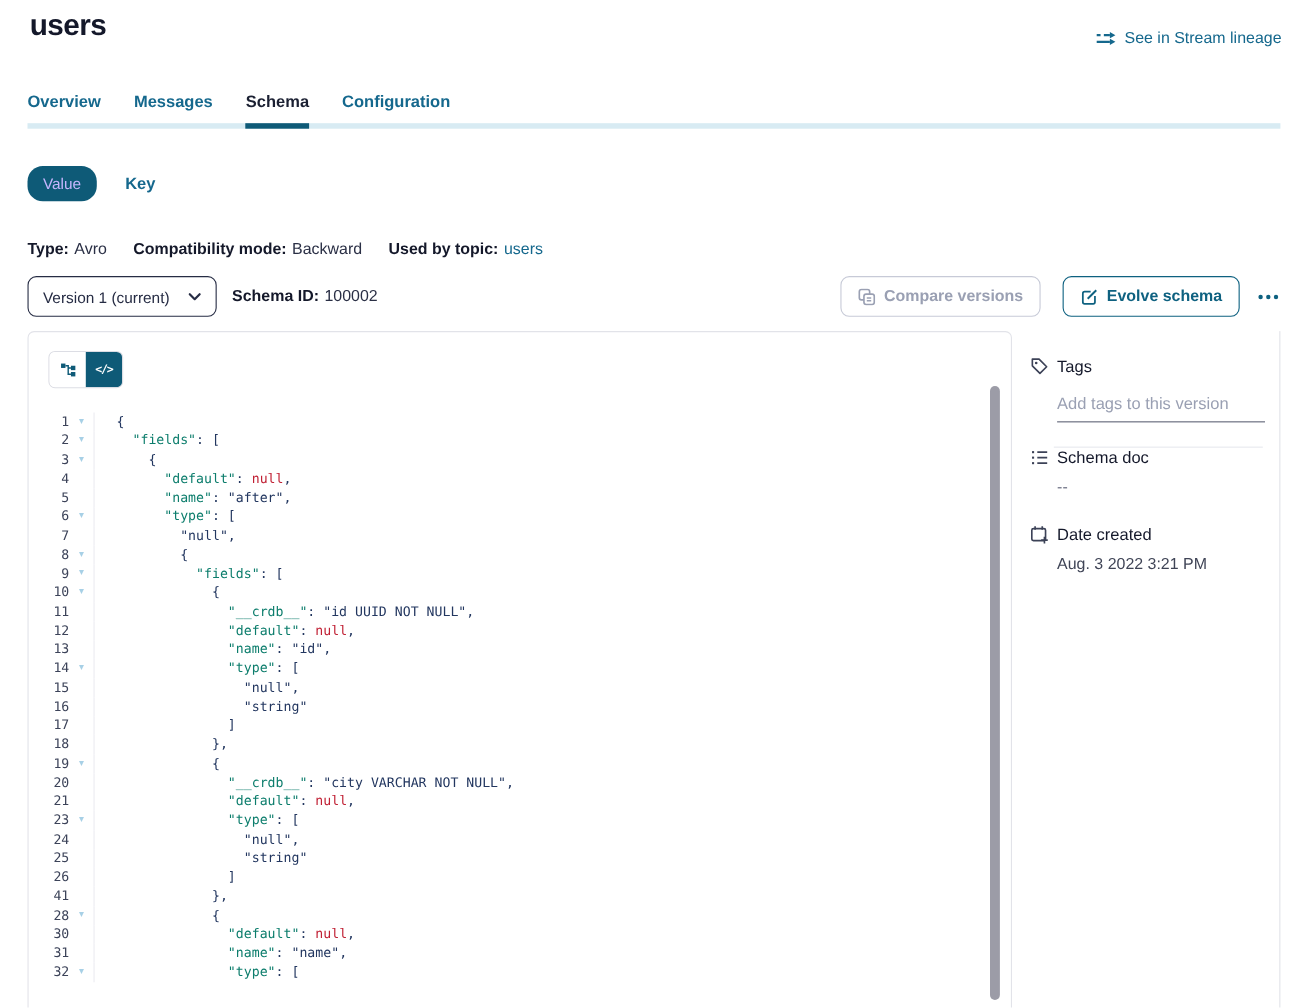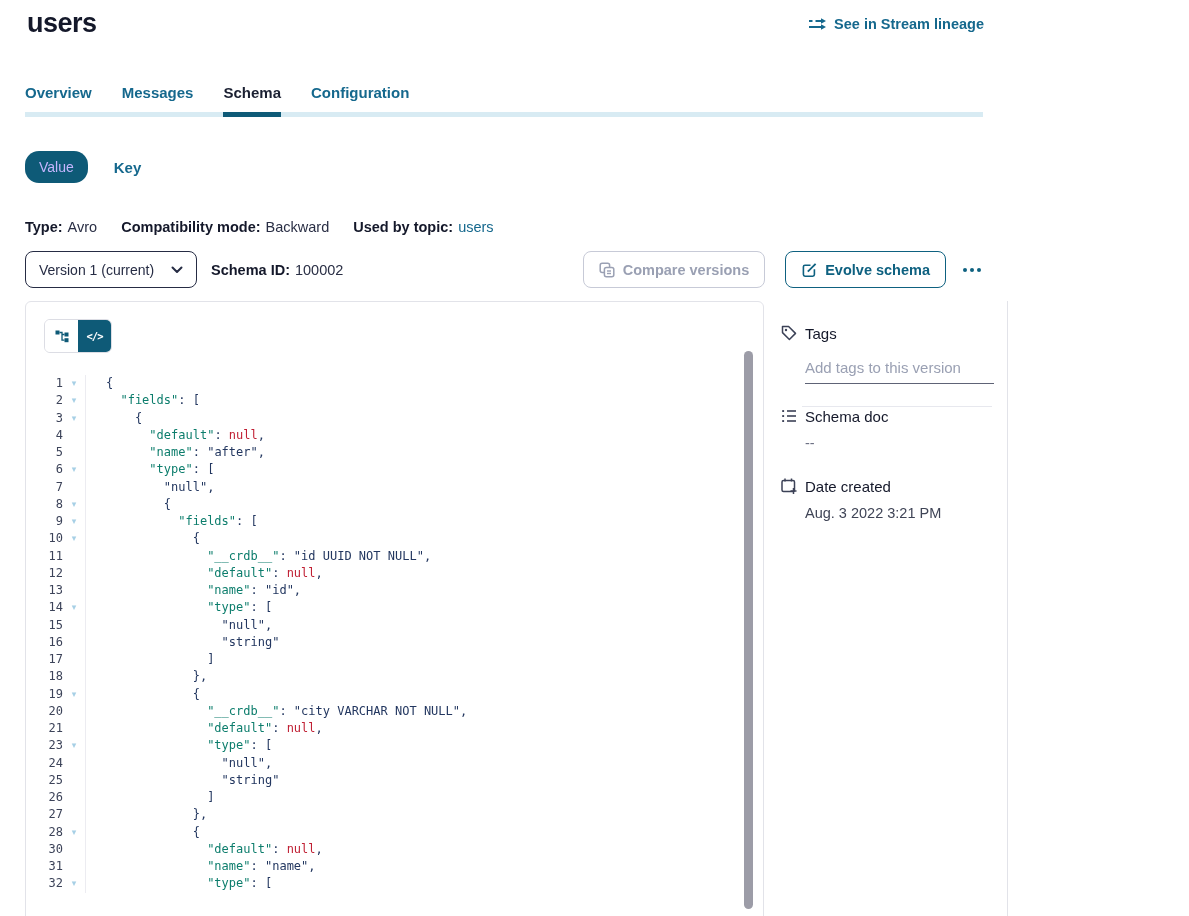--- a/index.html
+++ b/index.html
@@ -15,28 +15,28 @@
     --code-str:#233760;
     --code-null:#c02034;
     --line-num:#3c4359;
     --fold:#a7d0e6;
     --scrollbar:#9c9ca7;
     --divider:#e7e8ee;
   }
   *{box-sizing:border-box;margin:0;padding:0;}
   body{width:1189px;height:916px;overflow:hidden;background:#fff;
        font-family:"Liberation Sans",sans-serif;color:var(--ink);}
-  .page{width:1008px;height:916px;overflow:hidden;position:relative;}
+  .page{width:1189px;height:916px;overflow:hidden;position:relative;}
 
   
   .topbar{display:flex;justify-content:space-between;align-items:flex-start;
           padding:8px 24px 0 27px;height:84px;}
   h1.title{font-size:27px;font-weight:700;letter-spacing:-.5px;color:#14182a;}
-  .lineage{display:flex;align-items:center;gap:7px;margin-top:8px;color:var(--accent);
-           font-size:14.5px;font-weight:700;cursor:pointer;text-decoration:none;}
+  .lineage{display:flex;align-items:center;gap:7px;margin-top:19px;color:var(--accent);
+           font-size:14.5px;font-weight:400;cursor:pointer;text-decoration:none;}
 
   
   .tabs-wrap{margin:0 25px;}
   .tab-row{display:flex;}
   .tab{position:relative;margin-right:30px;padding-bottom:11px;font-size:15px;
        font-weight:600;color:var(--accent);cursor:pointer;}
   .tab.active{color:#1b2032;}
   .tab.active::after{content:"";position:absolute;left:0;right:0;bottom:-5px;
        height:5px;background:var(--dark-btn);z-index:1;}
   .tab-track{height:5px;background:var(--track);}
@@ -232,21 +232,21 @@
           <div class="cl"><span class="ln">16</span><span class="fold"></span><span class="cd" style="padding-left: calc(16ch + 20px);"><span class="tk-s">"string"</span></span></div>
           <div class="cl"><span class="ln">17</span><span class="fold"></span><span class="cd" style="padding-left: calc(14ch + 20px);"><span class="tk-p">]</span></span></div>
           <div class="cl"><span class="ln">18</span><span class="fold"></span><span class="cd" style="padding-left: calc(12ch + 20px);"><span class="tk-p">},</span></span></div>
           <div class="cl"><span class="ln">19</span><span class="fold">▾</span><span class="cd" style="padding-left: calc(12ch + 20px);"><span class="tk-p">{</span></span></div>
           <div class="cl"><span class="ln">20</span><span class="fold"></span><span class="cd" style="padding-left: calc(14ch + 20px);"><span class="tk-k">"__crdb__"</span><span class="tk-p">: </span><span class="tk-s">"city VARCHAR NOT NULL"</span><span class="tk-p">,</span></span></div>
           <div class="cl"><span class="ln">21</span><span class="fold"></span><span class="cd" style="padding-left: calc(14ch + 20px);"><span class="tk-k">"default"</span><span class="tk-p">: </span><span class="tk-x">null</span><span class="tk-p">,</span></span></div>
           <div class="cl"><span class="ln">23</span><span class="fold">▾</span><span class="cd" style="padding-left: calc(14ch + 20px);"><span class="tk-k">"type"</span><span class="tk-p">: [</span></span></div>
           <div class="cl"><span class="ln">24</span><span class="fold"></span><span class="cd" style="padding-left: calc(16ch + 20px);"><span class="tk-s">"null"</span><span class="tk-p">,</span></span></div>
           <div class="cl"><span class="ln">25</span><span class="fold"></span><span class="cd" style="padding-left: calc(16ch + 20px);"><span class="tk-s">"string"</span></span></div>
           <div class="cl"><span class="ln">26</span><span class="fold"></span><span class="cd" style="padding-left: calc(14ch + 20px);"><span class="tk-p">]</span></span></div>
-          <div class="cl"><span class="ln">27</span><span class="fold"></span><span class="cd" style="padding-left: calc(12ch + 20px);"><span class="tk-p">},</span></span></div>
+          <div class="cl"><span class="ln">41</span><span class="fold"></span><span class="cd" style="padding-left: calc(12ch + 20px);"><span class="tk-p">},</span></span></div>
           <div class="cl"><span class="ln">28</span><span class="fold">▾</span><span class="cd" style="padding-left: calc(12ch + 20px);"><span class="tk-p">{</span></span></div>
           <div class="cl"><span class="ln">30</span><span class="fold"></span><span class="cd" style="padding-left: calc(14ch + 20px);"><span class="tk-k">"default"</span><span class="tk-p">: </span><span class="tk-x">null</span><span class="tk-p">,</span></span></div>
           <div class="cl"><span class="ln">31</span><span class="fold"></span><span class="cd" style="padding-left: calc(14ch + 20px);"><span class="tk-k">"name"</span><span class="tk-p">: </span><span class="tk-s">"name"</span><span class="tk-p">,</span></span></div>
           <div class="cl"><span class="ln">32</span><span class="fold">▾</span><span class="cd" style="padding-left: calc(14ch + 20px);"><span class="tk-k">"type"</span><span class="tk-p">: [</span></span></div>
         </div>
       <div class="scroll-thumb"></div>
     </div>
 
     <div class="sidebar">
       <div class="sec">

